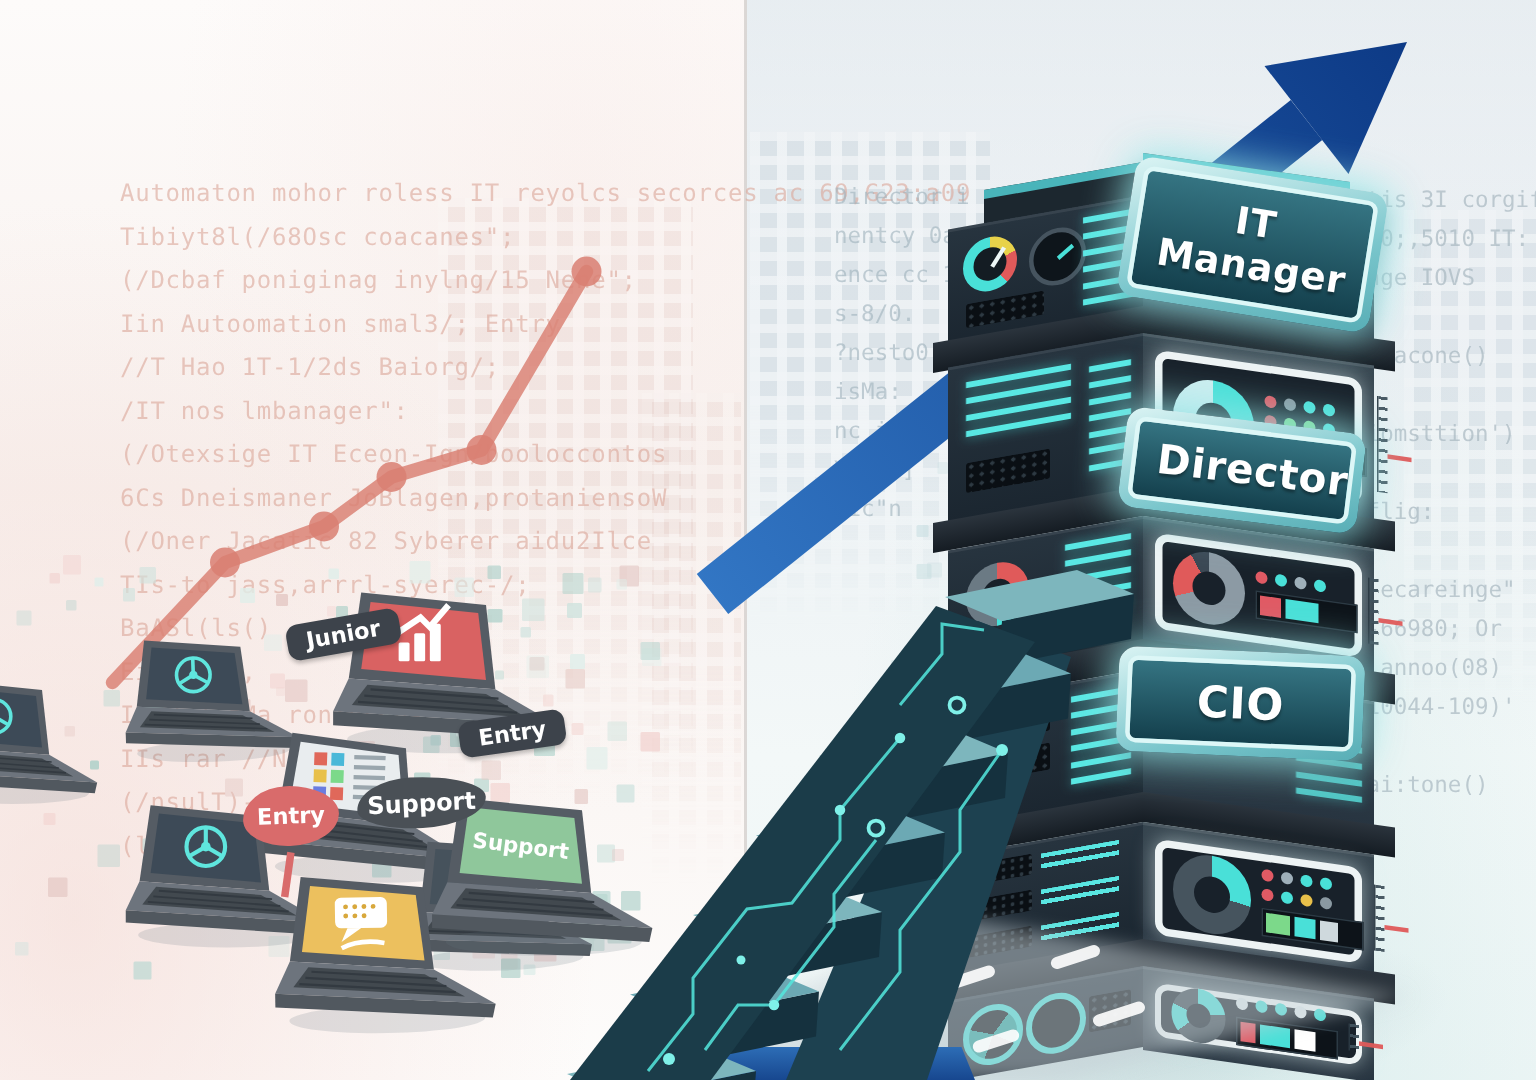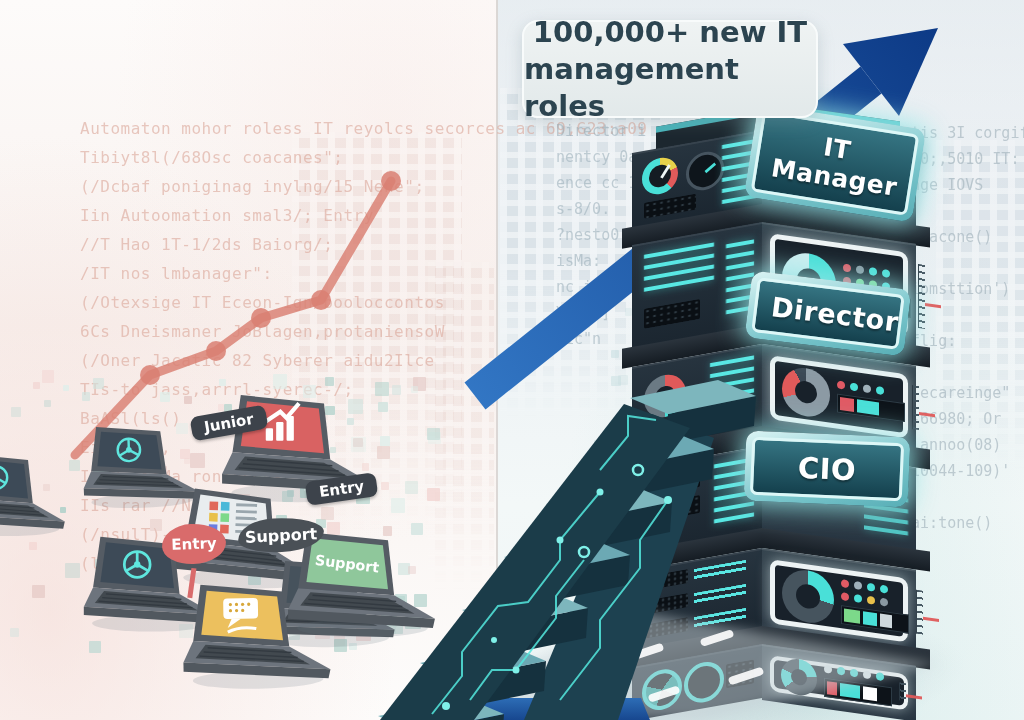--- a/index.html
+++ b/index.html
@@ -679,18 +679,14 @@
   <div class="bubble red" style="left:162px;top:524px;transform:rotate(-2deg);">
     <span>Entry</span>
     <i class="tail"></i>
     <i class="stem"></i>
   </div>
   <div class="bubble dark" style="left:238px;top:518px;transform:rotate(-3deg);">
     <span>Support</span>
     <i class="tail"></i>
   </div>
 
-  <div class="abs callout">
-    <div>100,000+ new IT</div>
-    <div>management roles</div>
-  </div>
 
 </div>
 
 </body></html>

